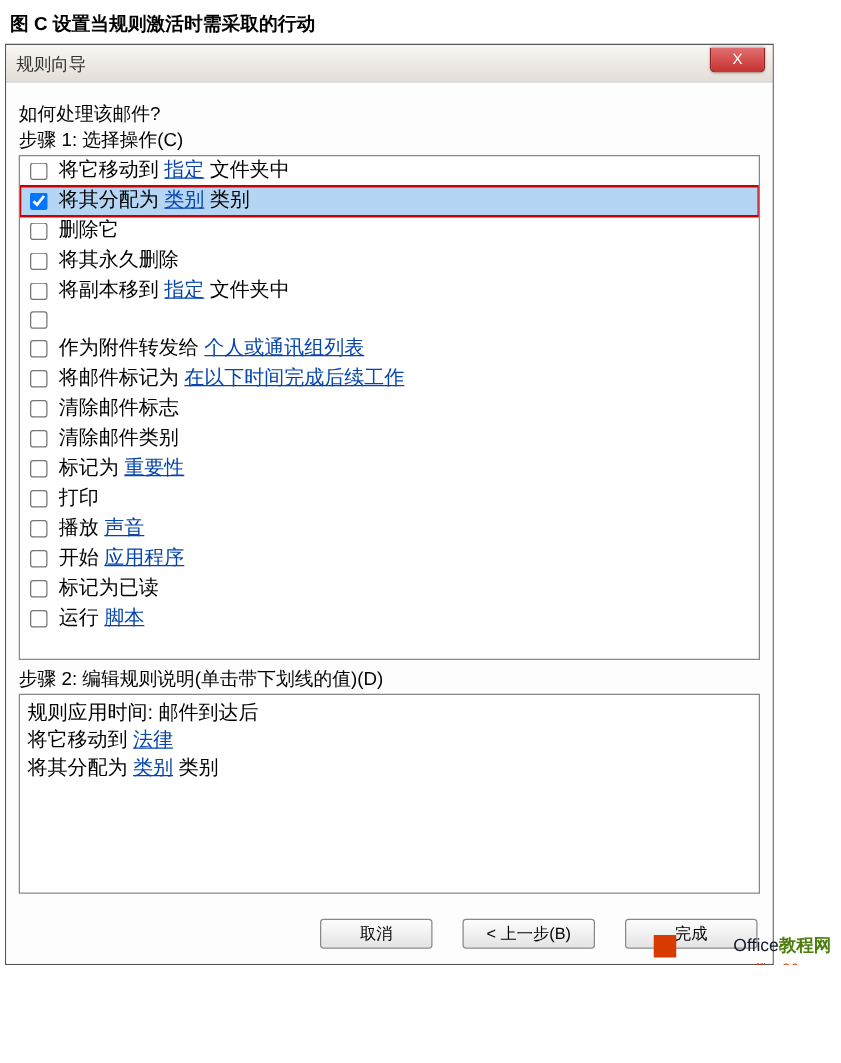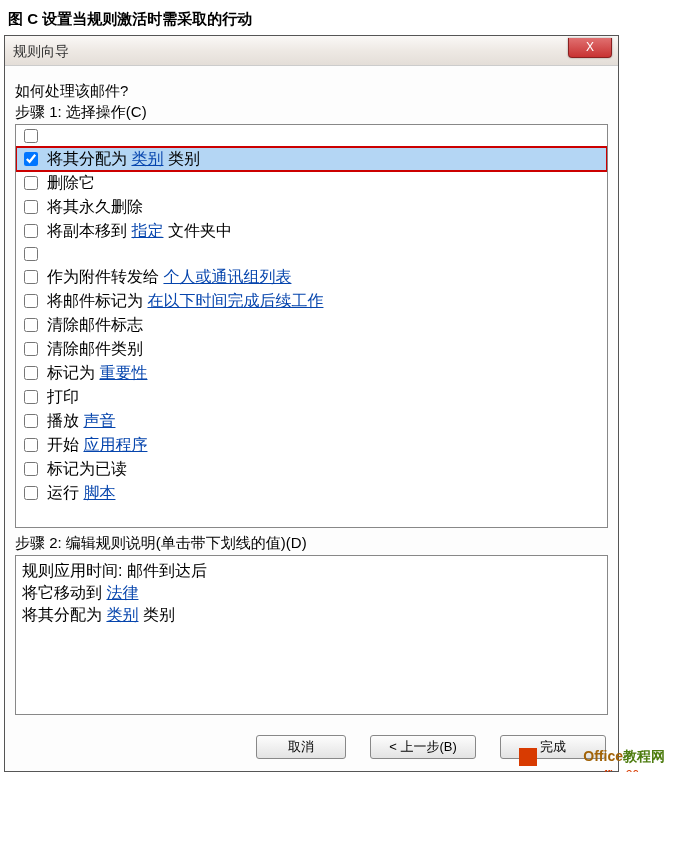--- a/index.html
+++ b/index.html
@@ -130,21 +130,21 @@
       pointer-events: none;
     }
     .watermark .logo {
       display: inline-block;
       width: 18px;
       height: 18px;
       background: #d83b01;
       vertical-align: middle;
       margin-right: 2px;
     }
-    .watermark .t1 { color: #a16207; font-weight: bold; margin-left: 44px;}
+    .watermark .t1 { color: #0f172a; font-weight: normal; margin-left: 44px;}
     .watermark .t2 { color: #4d7c0f; font-weight: bold;}
     .watermark-url {
       position: absolute;
       right: 8px;
       bottom: -10px;
       font-family: Arial, sans-serif;
       font-size: 12px;
       color: #d83b01;
     }
     .window-wrap { position: relative; }
@@ -163,20 +163,21 @@
     <span>规则向导</span>
     <div class="close-btn">X</div>
   </div>
   <div class="content">
     <div class="step-label">如何处理该邮件?</div>
     <div class="step-label sub">步骤 1: 选择操作(C)</div>
 
     <div class="list-box" id="action-list">
           <div class="list-item">
             <input type="checkbox" class="cbx" style="">
+            <span class="item-text"><span>将它移动到 </span><span class="link">指定</span><span> 文件夹中</span></span>
           </div>
           <div class="list-item selected red-outline">
             <input type="checkbox" class="cbx" checked="" style="">
             <span class="item-text"><span>将其分配为 </span><span class="link">类别</span><span> 类别</span></span>
           </div>
           <div class="list-item">
             <input type="checkbox" class="cbx" style="">
             <span class="item-text"><span>删除它</span></span>
           </div>
           <div class="list-item">

